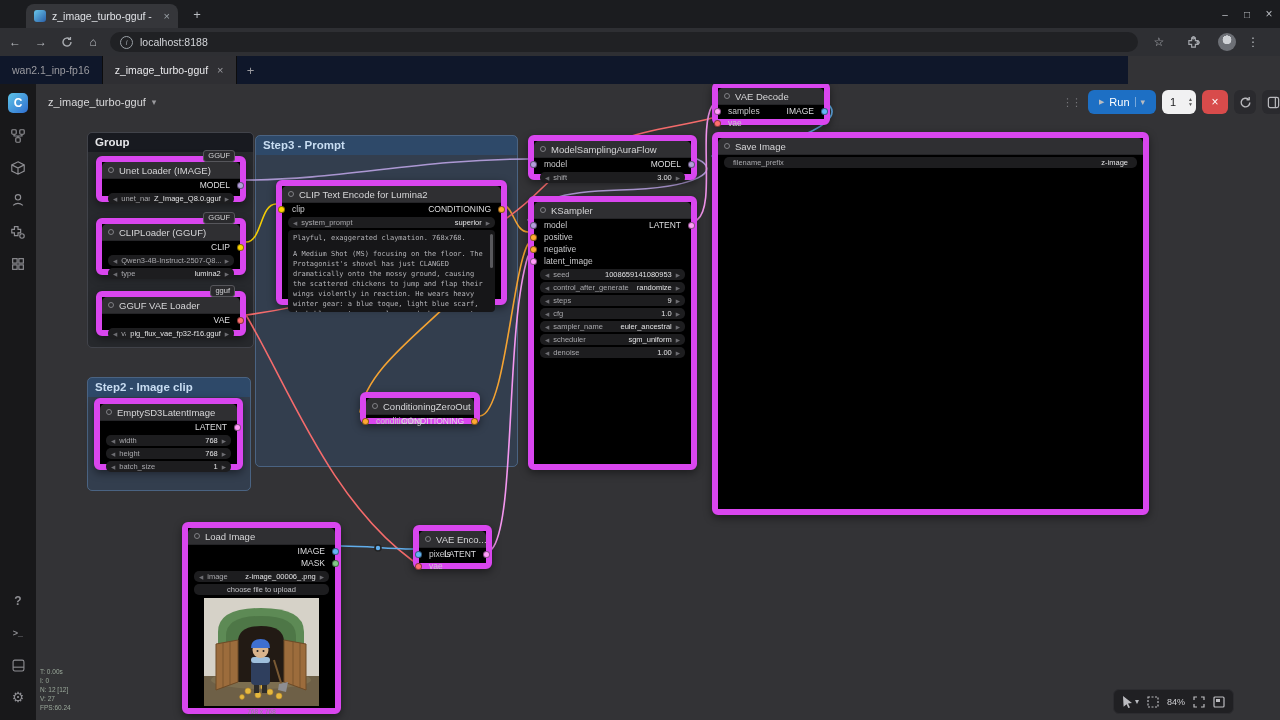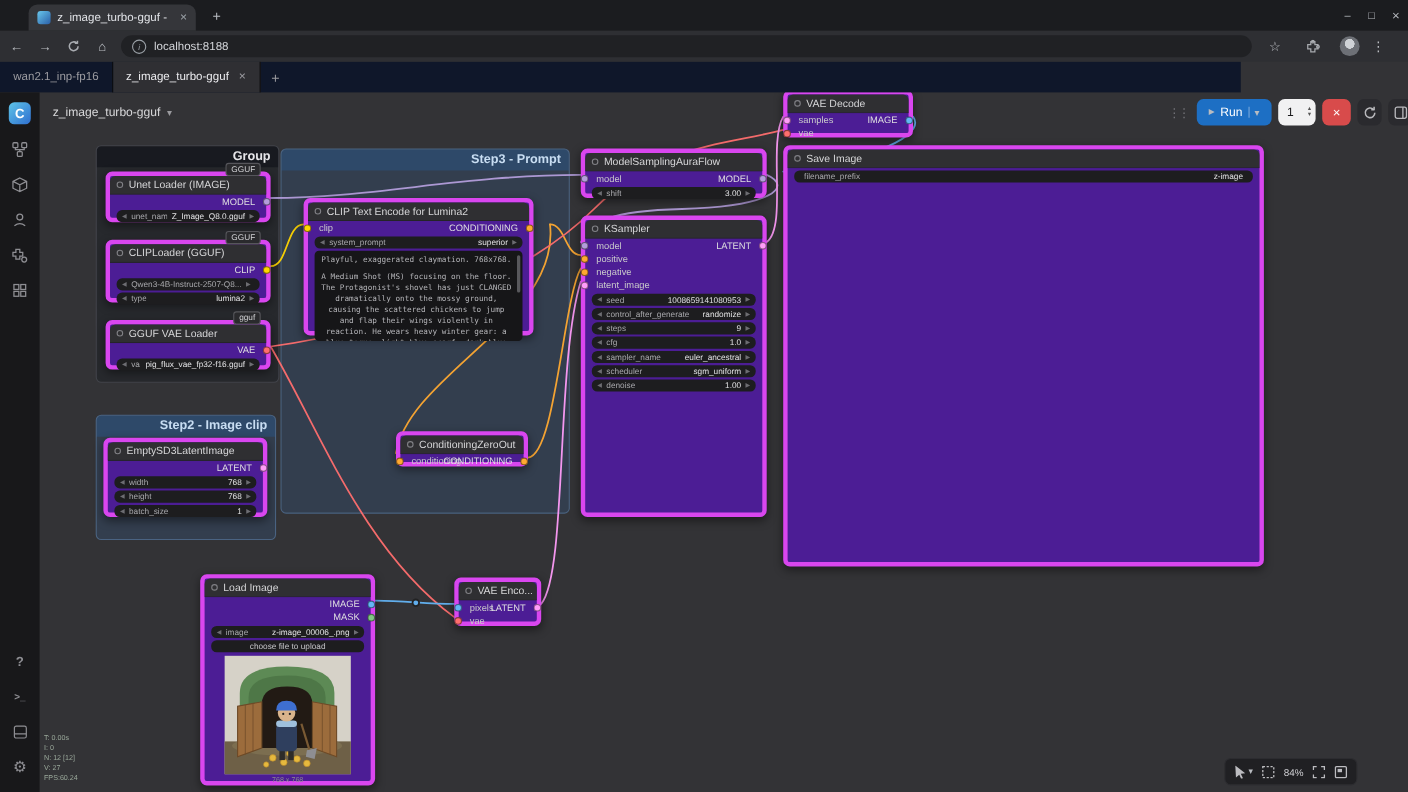--- a/index.html
+++ b/index.html
@@ -50,27 +50,27 @@
   .runbtn .i-play::before{font-size:7px;} .runbtn .i-caret{border-left:1px solid rgba(255,255,255,.4);padding-left:5px;font-size:9px;}
   .countbox{width:34px;height:24px;background:#f1f1f2;border-radius:6px;display:flex;align-items:center;
     color:#1b1b1d;font-size:11px;padding-left:8px;box-sizing:border-box;}
   .steppers{margin-left:auto;display:flex;flex-direction:column;padding-right:3px;color:#555;font-size:5px;line-height:5px;}
   .redbtn{width:26px;height:24px;background:#d84b4b;border-radius:6px;color:#fff;font-size:12px;
     display:flex;align-items:center;justify-content:center;}
   .icobtn{width:22px;height:24px;background:#2a2a2e;border-radius:6px;color:#b9b9bd;display:flex;
     align-items:center;justify-content:center;}
   
   .group{position:absolute;z-index:3;border-radius:4px;}
-  .gtitle{height:19px;line-height:19px;padding:0 7px;font-size:11.5px;font-weight:bold;border-radius:4px 4px 0 0;white-space:nowrap;text-align:right;}
+  .gtitle{height:19px;line-height:19px;padding:0 7px;font-size:11.5px;font-weight:bold;border-radius:4px 4px 0 0;white-space:nowrap;}
   .group.dark{background:rgba(30,32,38,.55);outline:1px solid rgba(80,84,94,.5);}
   .group.dark .gtitle{background:rgba(22,24,30,.85);color:#e6e6e9;}
   .group.blue{background:rgba(52,84,122,.36);outline:1px solid rgba(98,148,205,.5);}
   .group.blue .gtitle{background:rgba(46,75,110,.85);color:#c8ddf2;}
   
-  .node{position:absolute;background:#4c1d95;border:4px solid #d946ef;border-radius:6px;
+  .node{position:absolute;background:#000000;border:6px solid #d946ef;border-radius:6px;
     box-shadow:0 3px 9px rgba(0,0,0,.45);z-index:10;box-sizing:border-box;}
   .nh{height:16px;display:flex;align-items:center;gap:5px;padding:0 6px;background:#2f2f32;
     border-radius:5px 5px 0 0;border-bottom:1px solid #242427;color:#d6d6d8;font-size:9.5px;
     white-space:nowrap;overflow:hidden;}
   .hdot{width:6px;height:6px;border-radius:50%;border:1.5px solid #808085;box-sizing:border-box;flex:none;}
   .srow{position:relative;height:12px;font-size:8.5px;color:#c9c9cb;}
   .sin{position:absolute;left:10px;top:0;line-height:12px;}
   .sout{position:absolute;right:10px;top:0;line-height:12px;color:#dedee0;}
   .pin{position:absolute;width:7px;height:7px;border-radius:50%;top:2.5px;border:1px solid rgba(0,0,0,.45);box-sizing:border-box;}
   .pin.l{left:-4px;} .pin.r{right:-4px;}
@@ -199,21 +199,21 @@
   <div class="widget">
     <span class="wn">height</span>
     <span class="wv">768</span>
   </div>
   <div class="widget">
     <span class="wn">batch_size</span>
     <span class="wv">1</span>
   </div>
 </div>
 
-<div class="node" style="left:276px;top:180px;width:209px;height:125px;text-align:center;">
+<div class="node" style="left:276px;top:180px;width:231px;height:125px;">
   <div class="nh">
     <span class="hdot"></span>
     <span>CLIP Text Encode for Lumina2</span>
   </div>
   <div class="srow">
     <span class="pin l c-clip"></span>
     <span class="sin">clip</span>
     <span class="sout">CONDITIONING</span>
     <span class="pin r c-cond"></span>
   </div>

